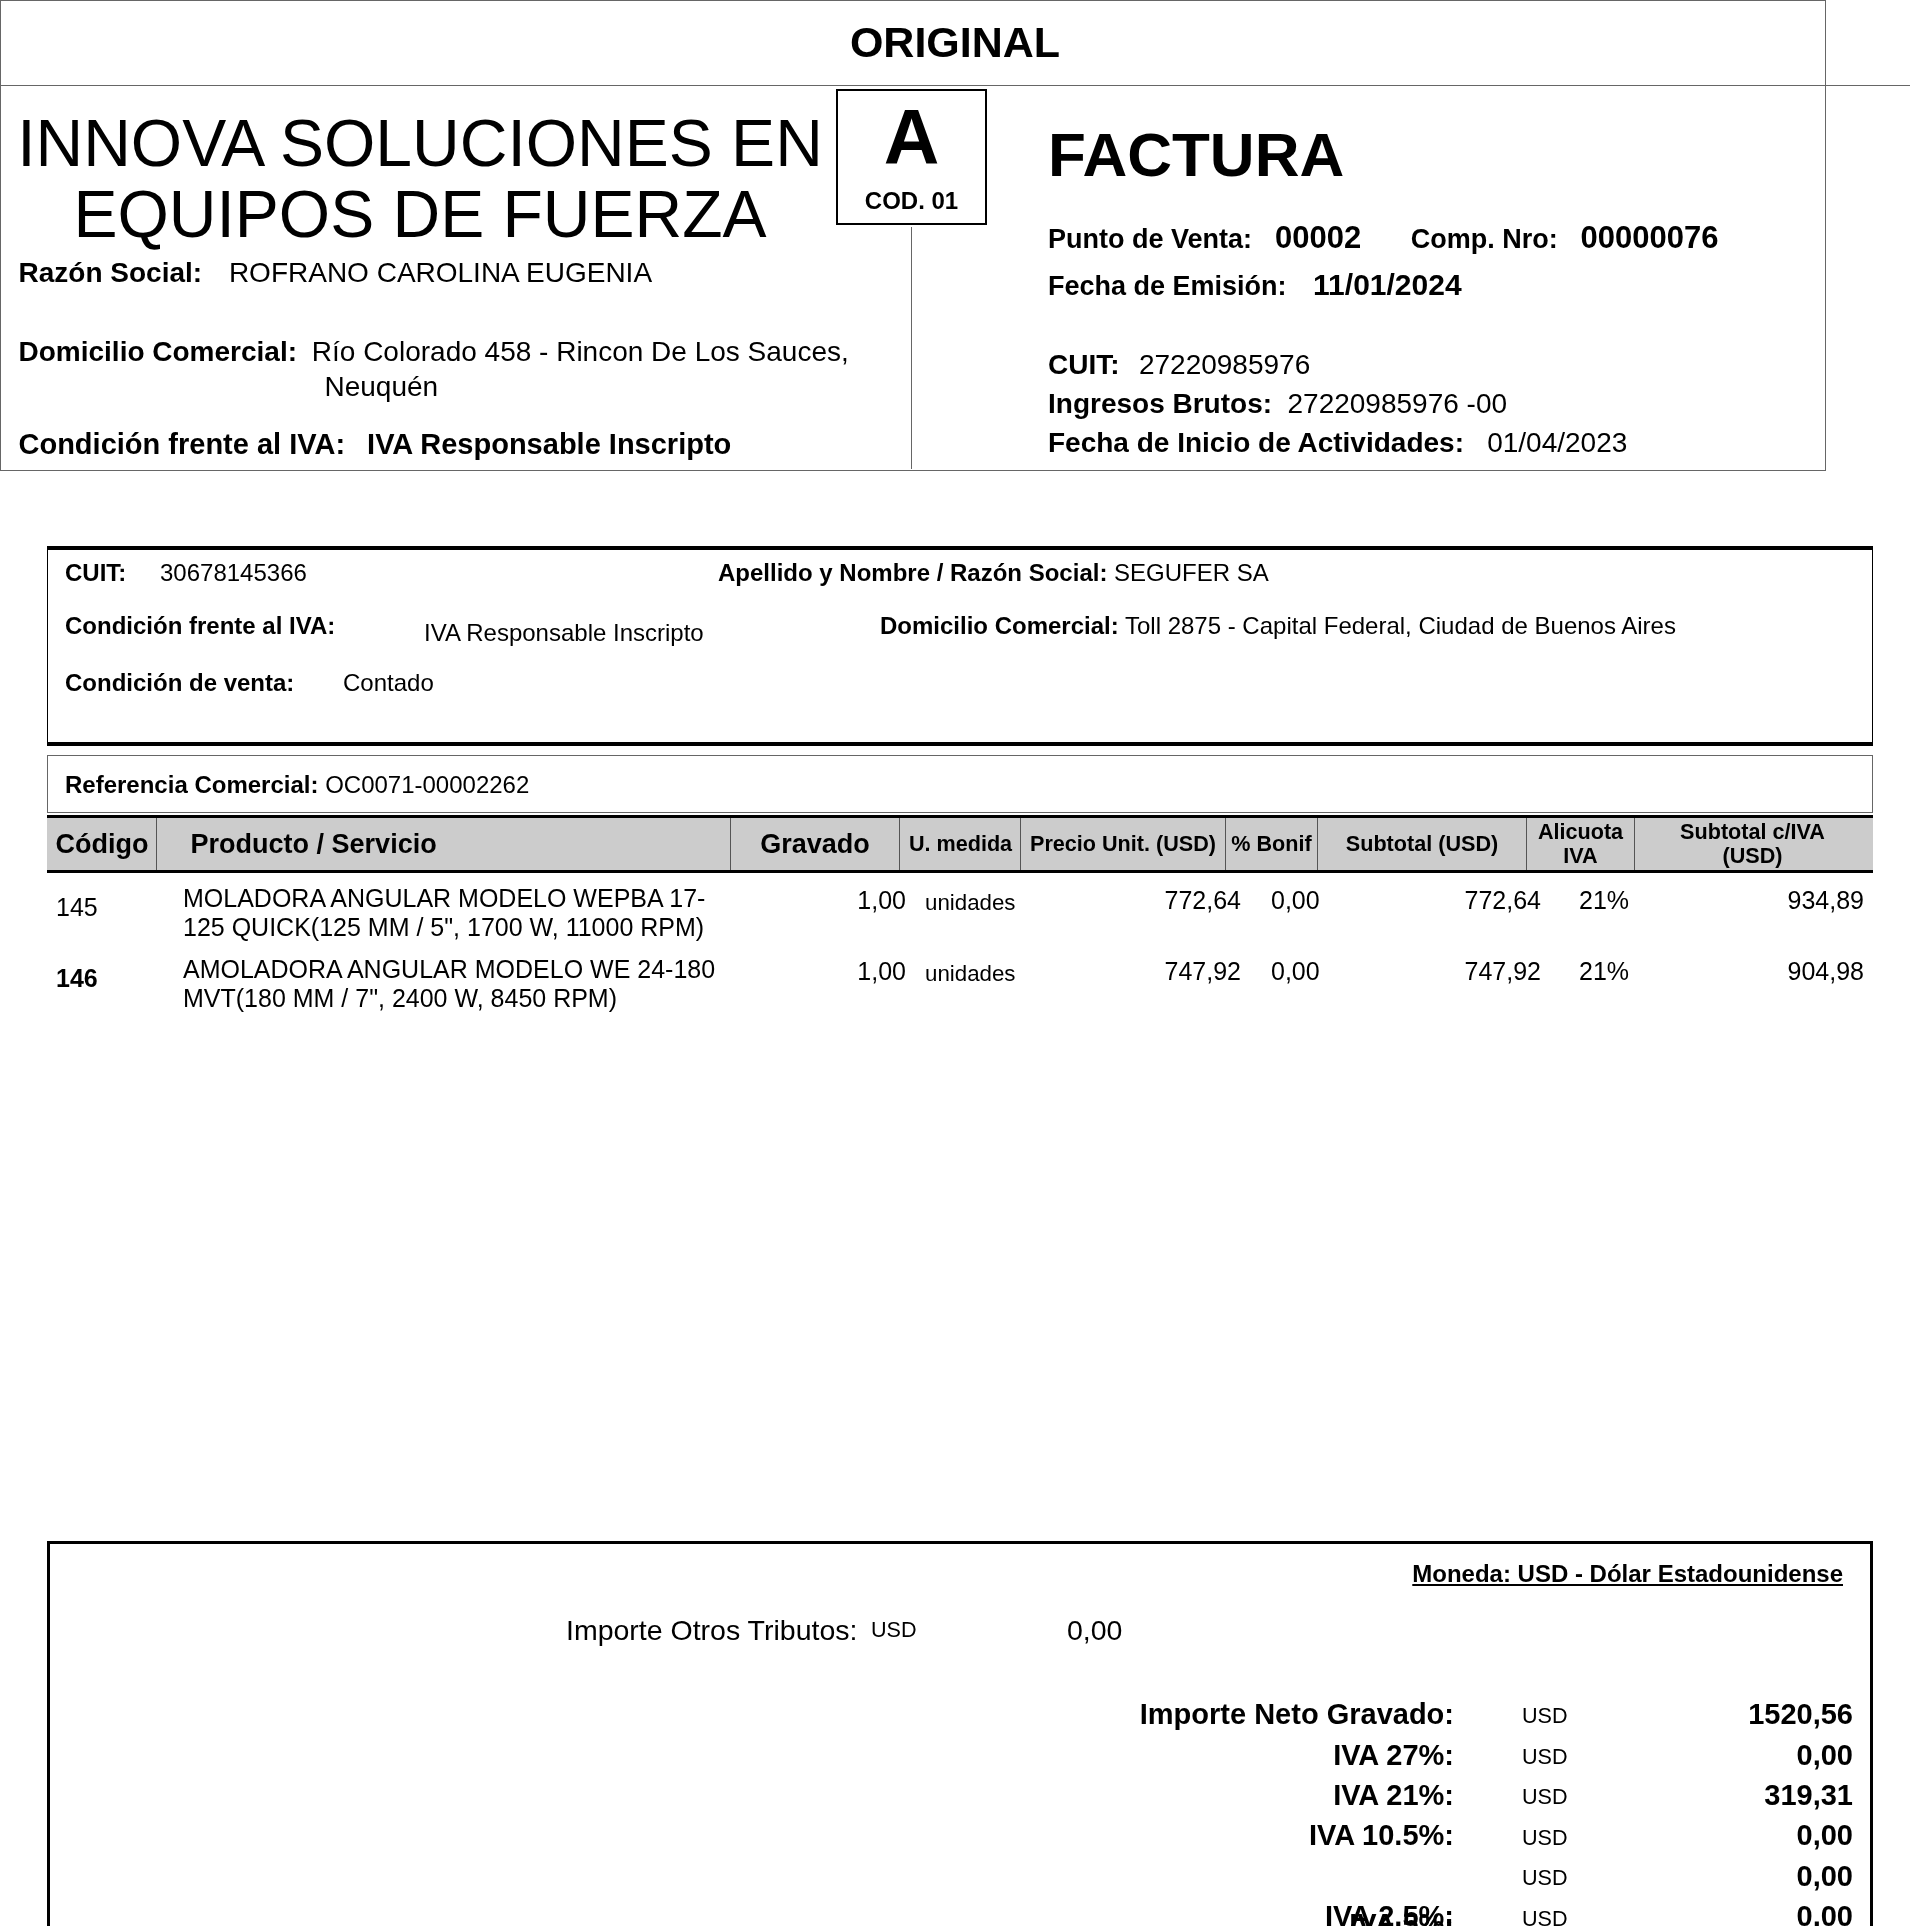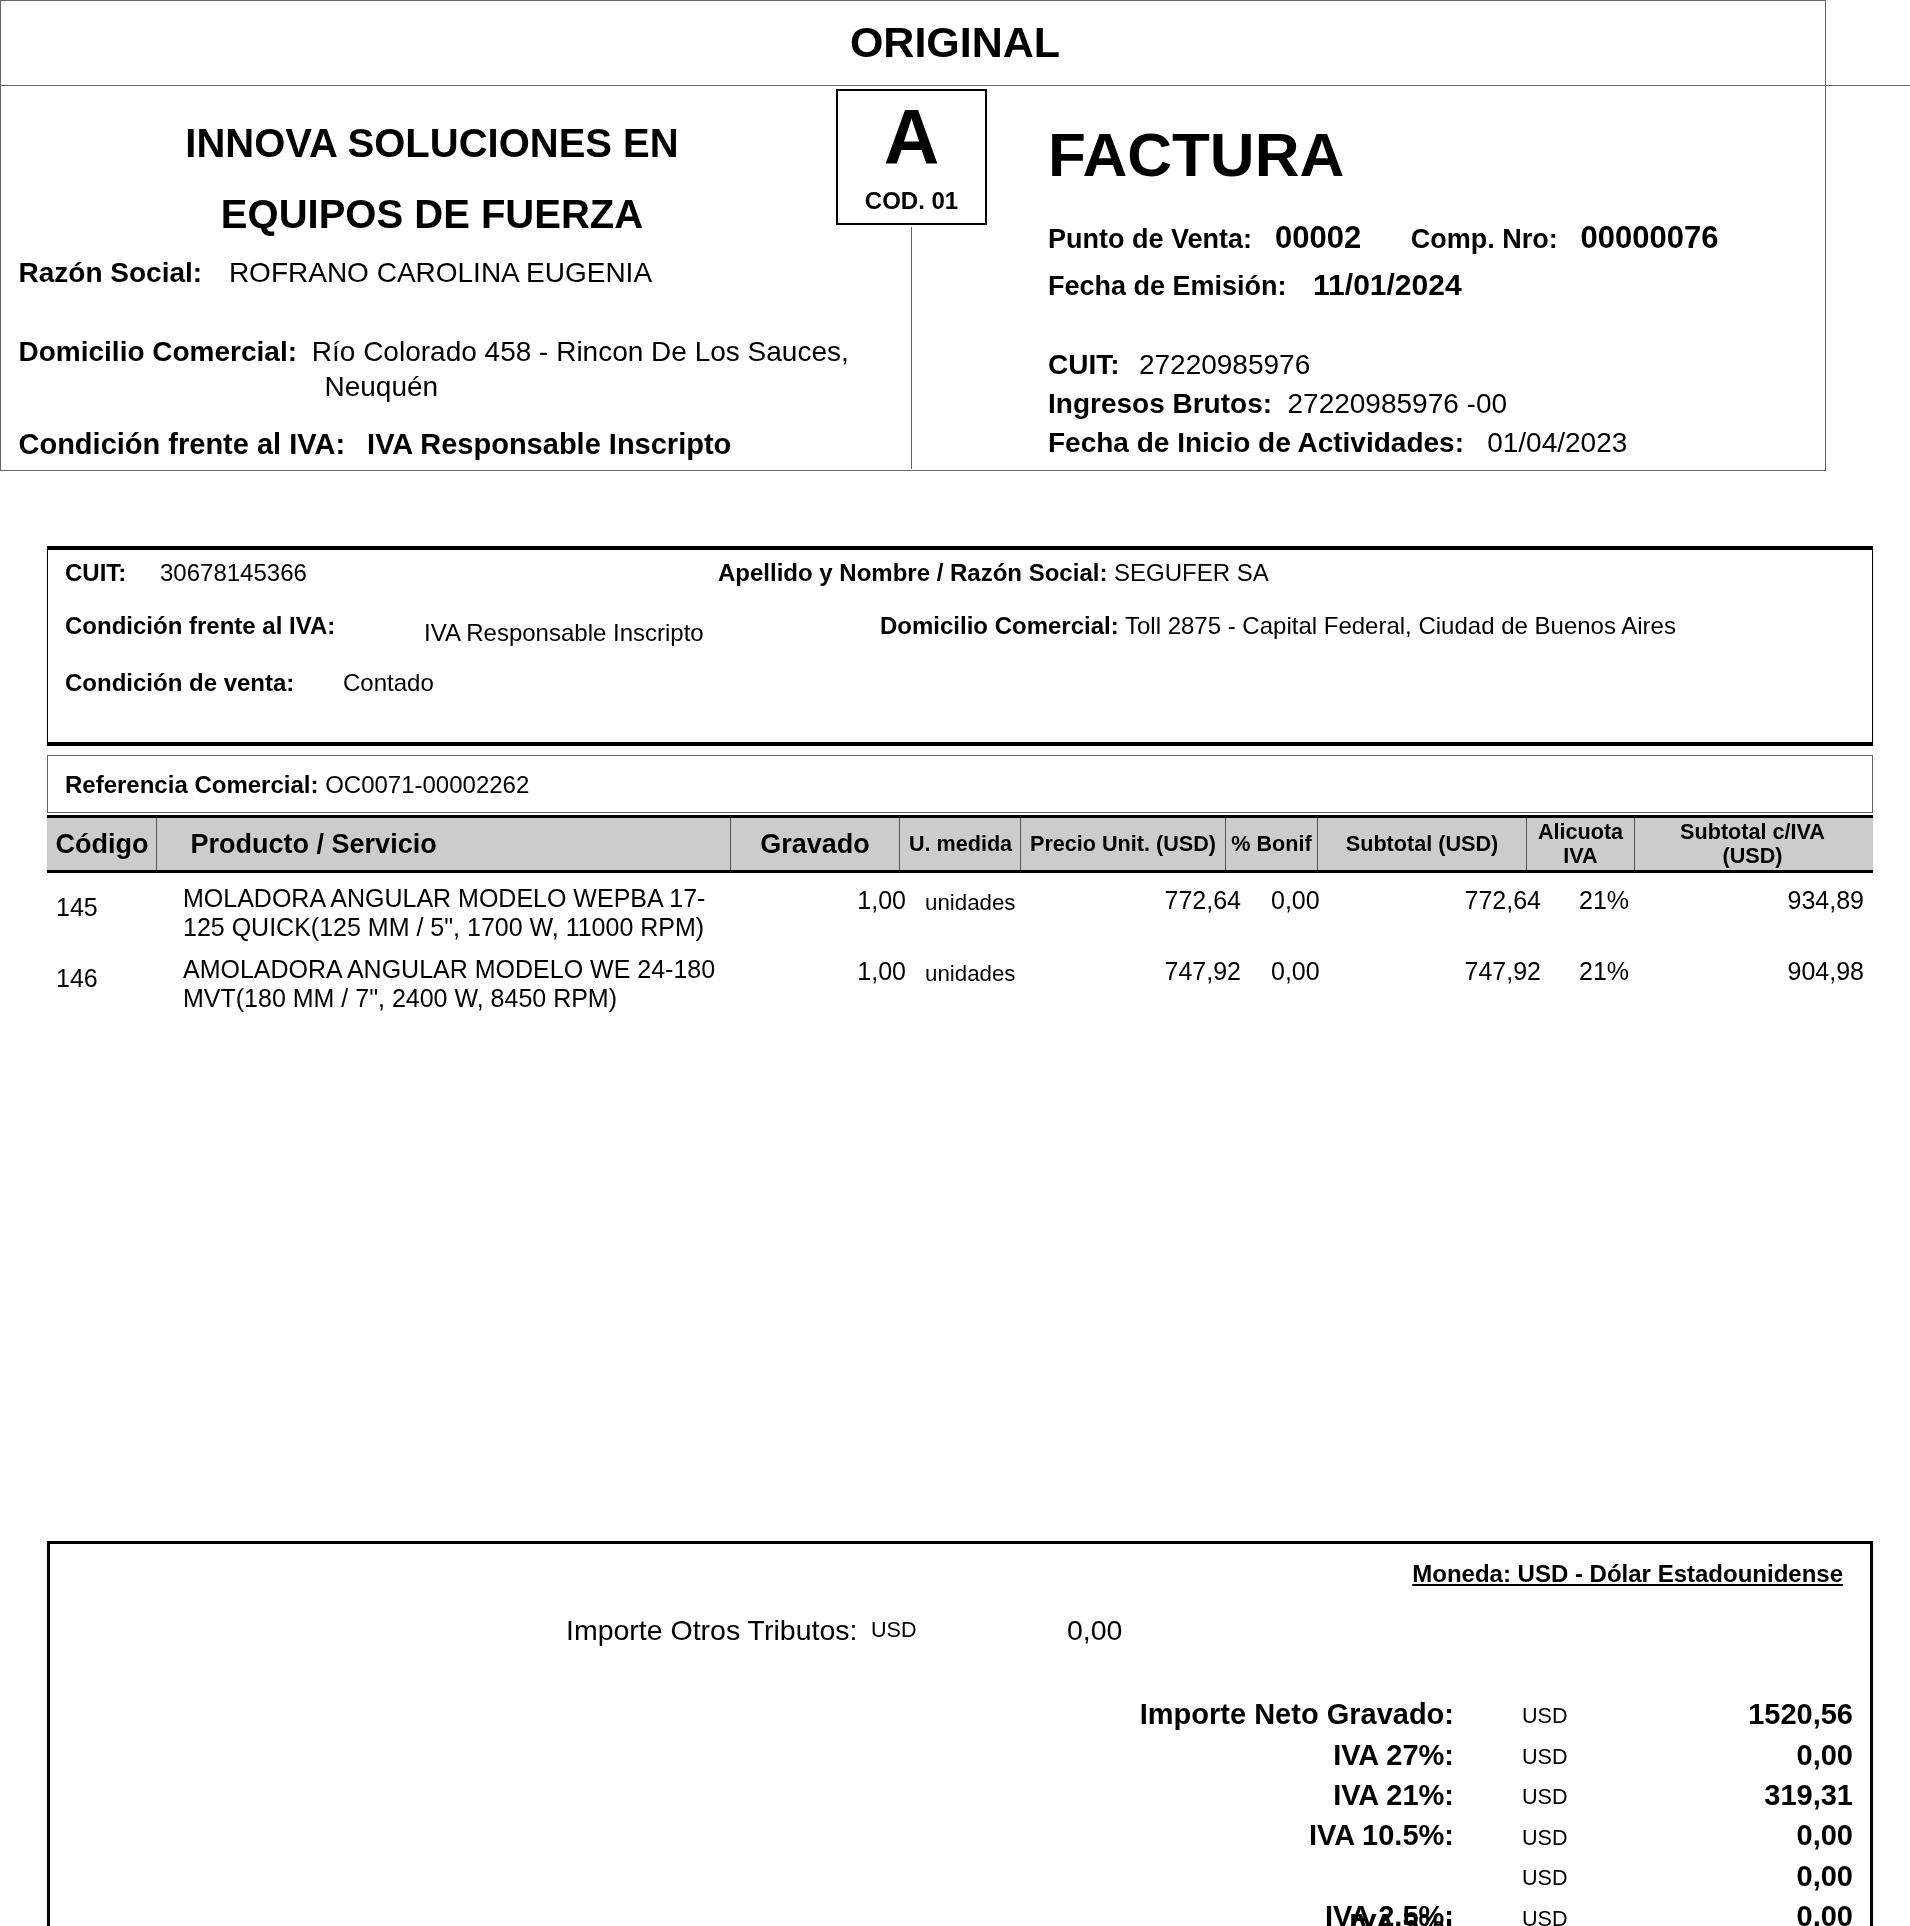--- a/index.html
+++ b/index.html
@@ -7,21 +7,21 @@
   .abs { position:absolute; }
   .b { font-weight:bold; }
 
   
   #hdr { left:47px; top:54px; width:1826px; height:471px; border:1.5px solid #666; box-sizing:border-box; }
   #orig-row { position:absolute; left:0; top:0; width:100%; height:86px; border-bottom:1.5px solid #666; box-sizing:border-box; display:flex; align-items:center; justify-content:center; font-size:43px; font-weight:bold; }
   #vdiv { position:absolute; left:911px; top:227px; width:0; height:242px; border-left:1.5px solid #666; }
   #letter-box { position:absolute; left:836px; top:89px; width:151px; height:136px; border:2.3px solid #000; box-sizing:border-box; background:#fff; text-align:center; }
   #letter-box .letter { font-size:77px; font-weight:bold; line-height:77px; margin-top:7.7px; }
   #letter-box .cod { font-size:24px; font-weight:bold; margin-top:11.6px; }
-  #company { position:absolute; left:0; top:108px; width:840px; text-align:center; font-size:40px; font-weight:bold; line-height:71px;margin-left:12px; }
+  #company { position:absolute; left:0; top:108px; width:840px; text-align:center; font-size:66px; font-weight:normal; line-height:71px; }
   .lbl-l { font-size:28px; }
   #factura-title { position:absolute; left:1048px; top:119px; font-size:62px; font-weight:bold; }
 
   
   #client { left:47px; top:546px; width:1826px; height:200px; border:1.5px solid #000; border-top:4.6px solid #000; border-bottom:4.6px solid #000; box-sizing:border-box; }
   #ref { left:47px; top:755px; width:1826px; height:58px; border:1.5px solid #666; box-sizing:border-box; }
   .t60 { font-size:24px; }
 
   
   #tbl-head { position:absolute; left:47px; top:815px; width:1826px; height:58px; background:#ccc; border-top:3.1px solid #000; border-bottom:3.1px solid #000; box-sizing:border-box; }
@@ -132,21 +132,21 @@
   <div class="td" style="left:821px; top:886px; width:85px; text-align:right;">1,00</div>
   <div class="td" style="left:925px; top:888px; font-size:22.3px;">unidades</div>
   <div class="td" style="left:1079px; top:886px; width:162px; text-align:right;">772,64</div>
   <div class="td" style="left:1271px; top:886px;">0,00</div>
   <div class="td" style="left:1387px; top:886px; width:154px; text-align:right;">772,64</div>
   <div class="td" style="left:1579px; top:886px;">21%</div>
   <div class="td" style="left:1695px; top:886px; width:169px; text-align:right;">934,89</div>
 </div>
 
 <div>
-  <div class="td" style="left:56px; top:964px;">146</div>
+  <div class="td" style="left:56px; top:964px;font-weight:bold;">146</div>
   <div class="td" style="left:183px; top:955px; width:539px;">
     <div>AMOLADORA ANGULAR MODELO WE 24-180</div>
     <div>MVT(180 MM / 7", 2400 W, 8450 RPM)</div>
   </div>
   <div class="td" style="left:821px; top:957px; width:85px; text-align:right;">1,00</div>
   <div class="td" style="left:925px; top:959px; font-size:22.3px;">unidades</div>
   <div class="td" style="left:1079px; top:957px; width:162px; text-align:right;">747,92</div>
   <div class="td" style="left:1271px; top:957px;">0,00</div>
   <div class="td" style="left:1387px; top:957px; width:154px; text-align:right;">747,92</div>
   <div class="td" style="left:1579px; top:957px;">21%</div>

